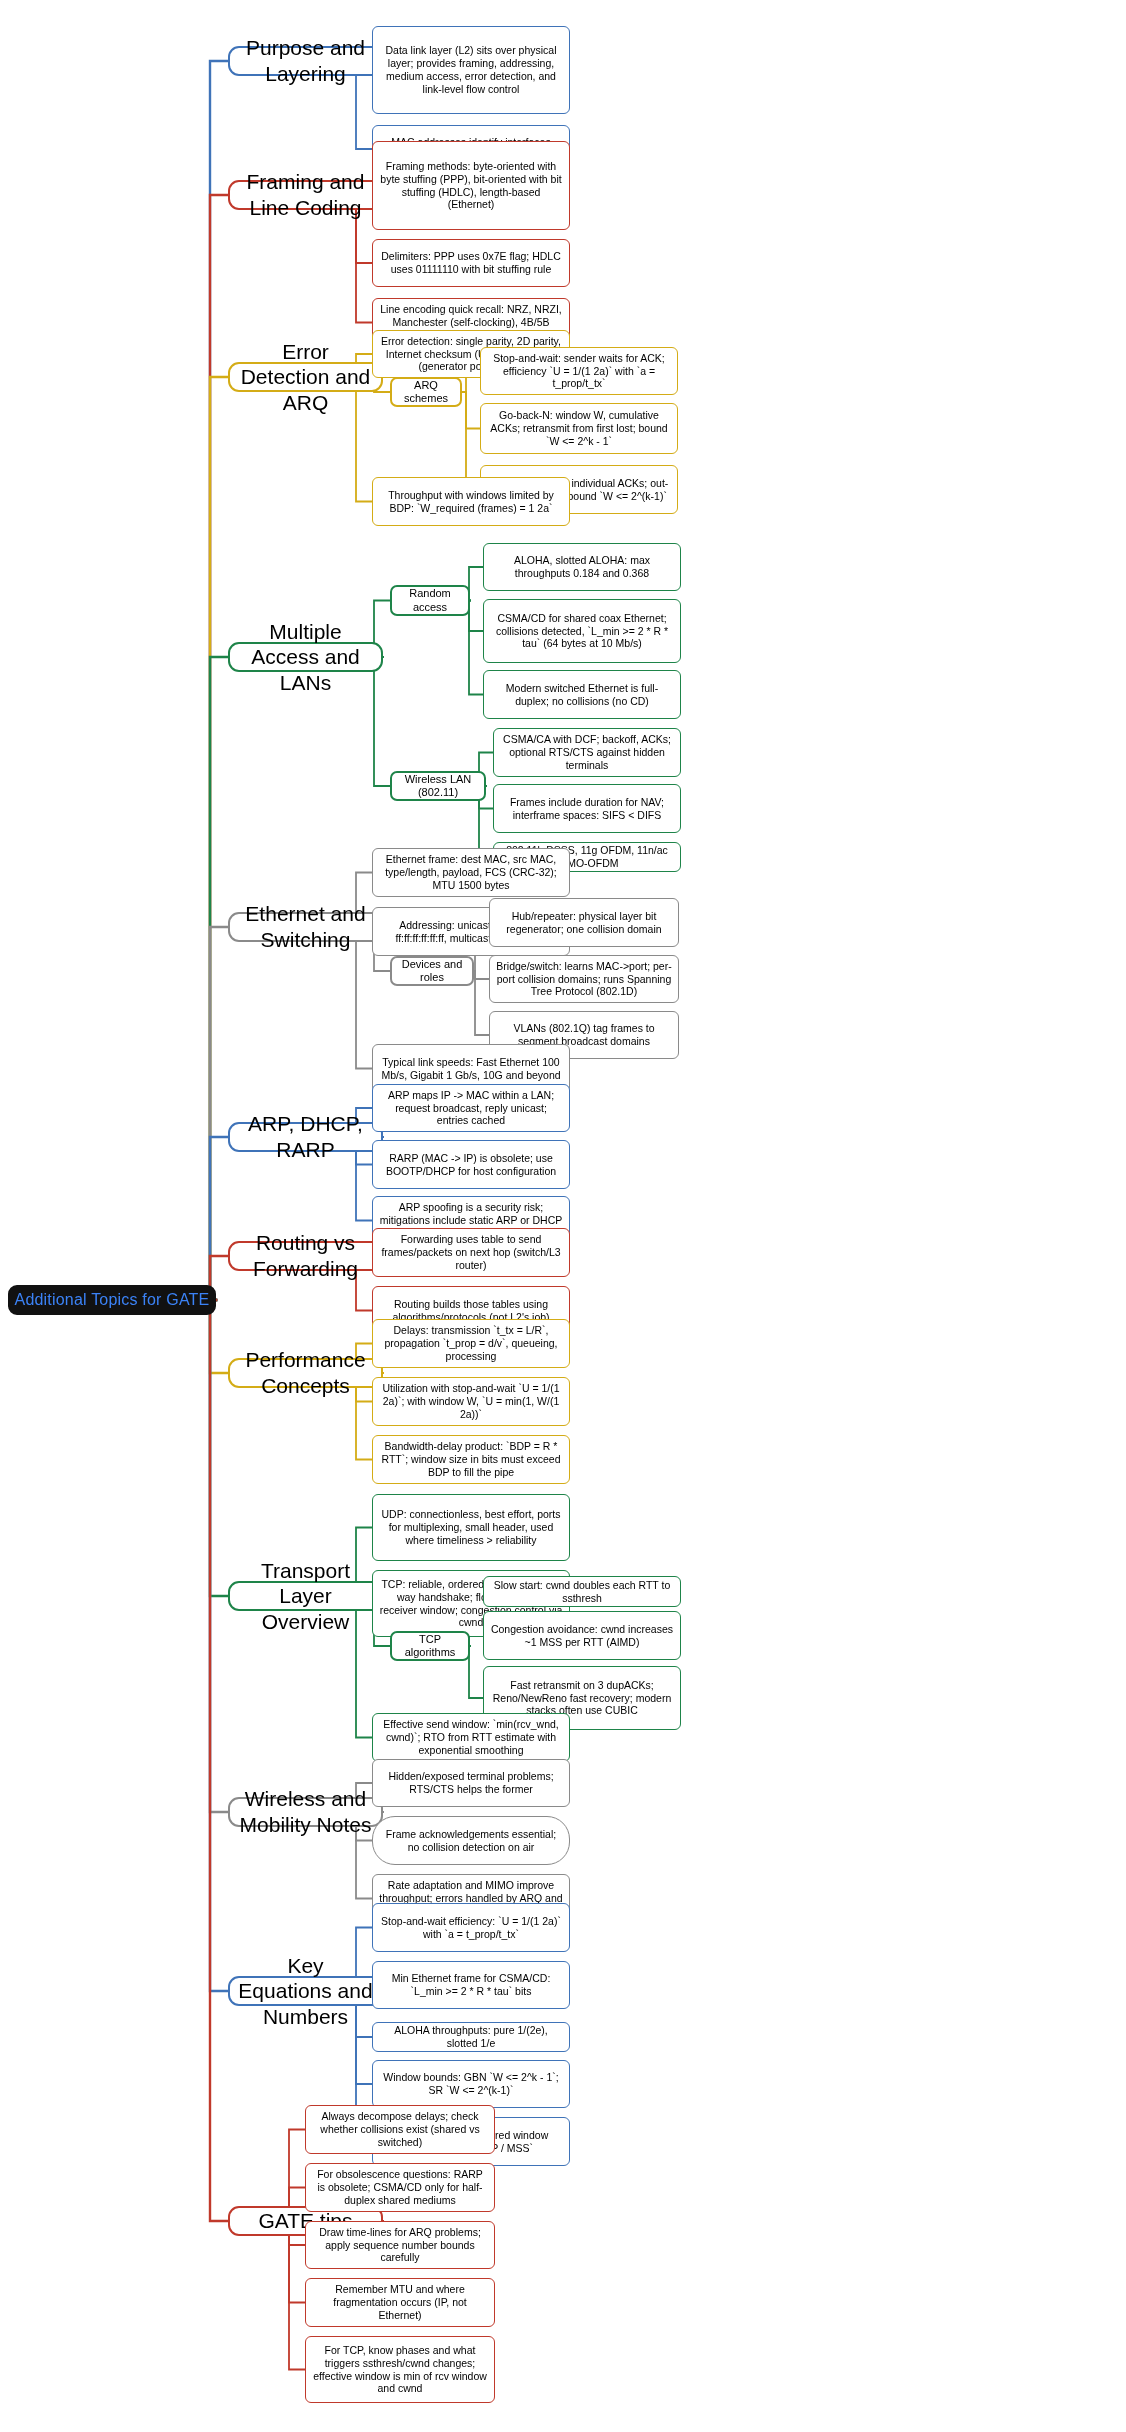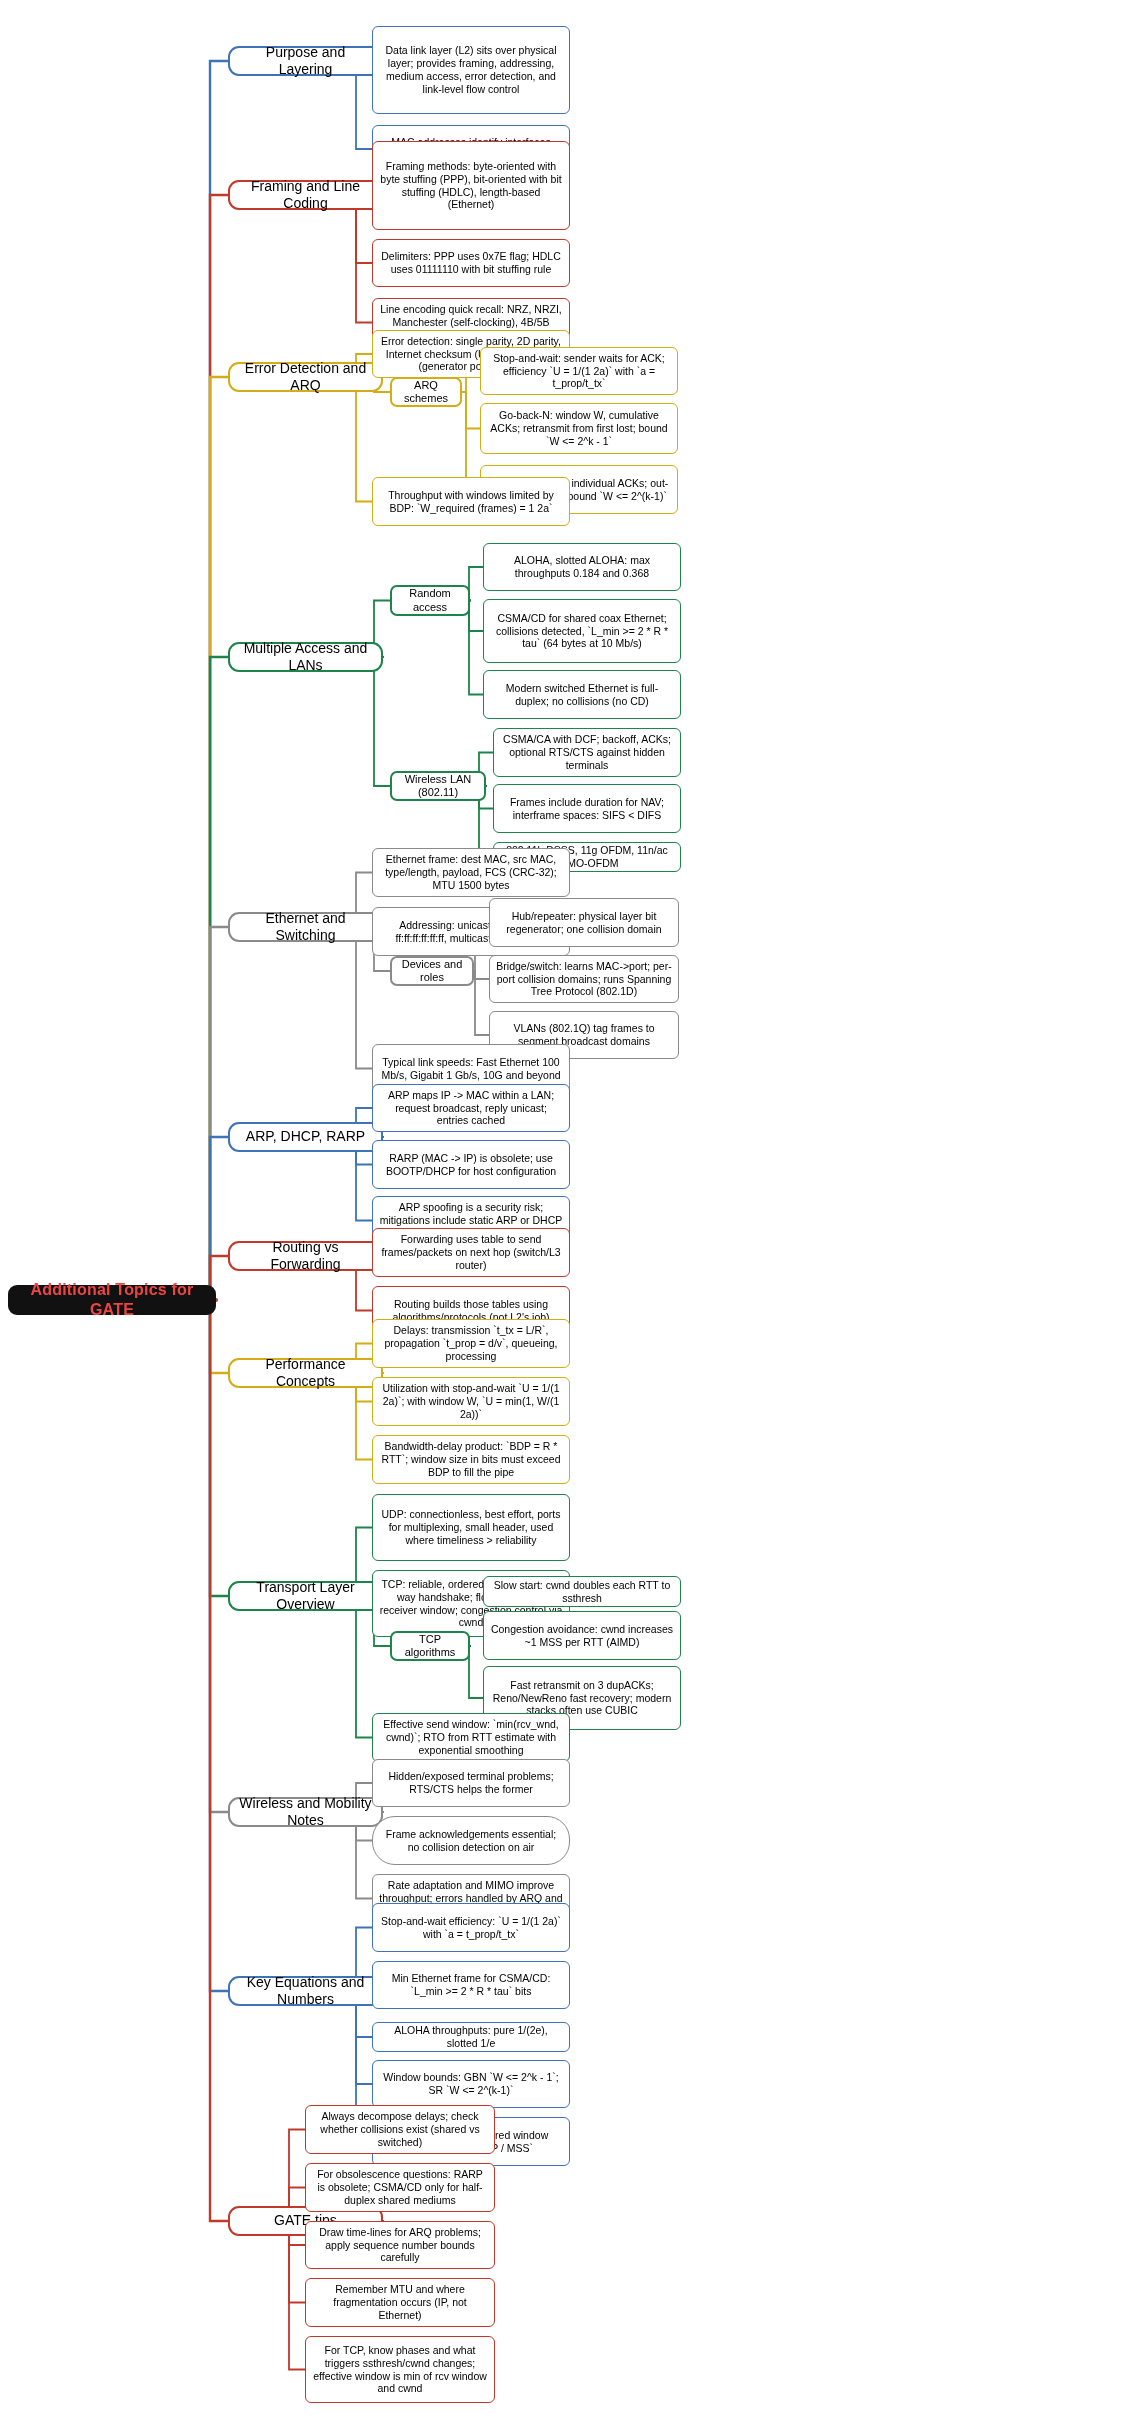--- a/index.html
+++ b/index.html
@@ -7,24 +7,24 @@
     width:1126px; height:2432px;
     font-family:"Liberation Sans", sans-serif;
     color:#000; overflow:hidden; position:relative;
   }
   #map{position:relative;width:1126px;height:2432px;}
   svg#wires{position:absolute;left:0;top:0;width:1126px;height:2432px;pointer-events:none;}
 
   .node{position:absolute;box-sizing:border-box;display:flex;align-items:center;justify-content:center;
         text-align:center;background:#fff;border-radius:7px;border:2px solid #888;line-height:1.22;}
 
-  .root{background:#111111;color:#ef4444;border:2px solid #111111;border-radius:9px;
-        font-size:16px;font-weight:bold;letter-spacing:.2px;}
-
-  .l1{font-size:14px;border-width:2.5px;border-radius:11px;padding:2px 8px;}
+  .root{background:#111111;color:#3b82f6;border:2px solid #111111;border-radius:9px;
+        font-size:16px;font-weight:normal;letter-spacing:.2px;}
+
+  .l1{font-size:21px;border-width:2.5px;border-radius:11px;padding:2px 8px;}
   .l2{font-size:11px;border-width:2px;border-radius:7px;padding:2px 6px;}
   .leaf{font-size:10.5px;border-width:1.6px;border-radius:6px;padding:6px 6px;}
 
   .c-blue  {border-color:#3f73b8;}
   .c-red   {border-color:#c0392b;}
   .c-gold  {border-color:#d4ac16;}
   .c-green {border-color:#1e8449;}
   .c-gray  {border-color:#8a8a8a;}
 </style>
 </head>

